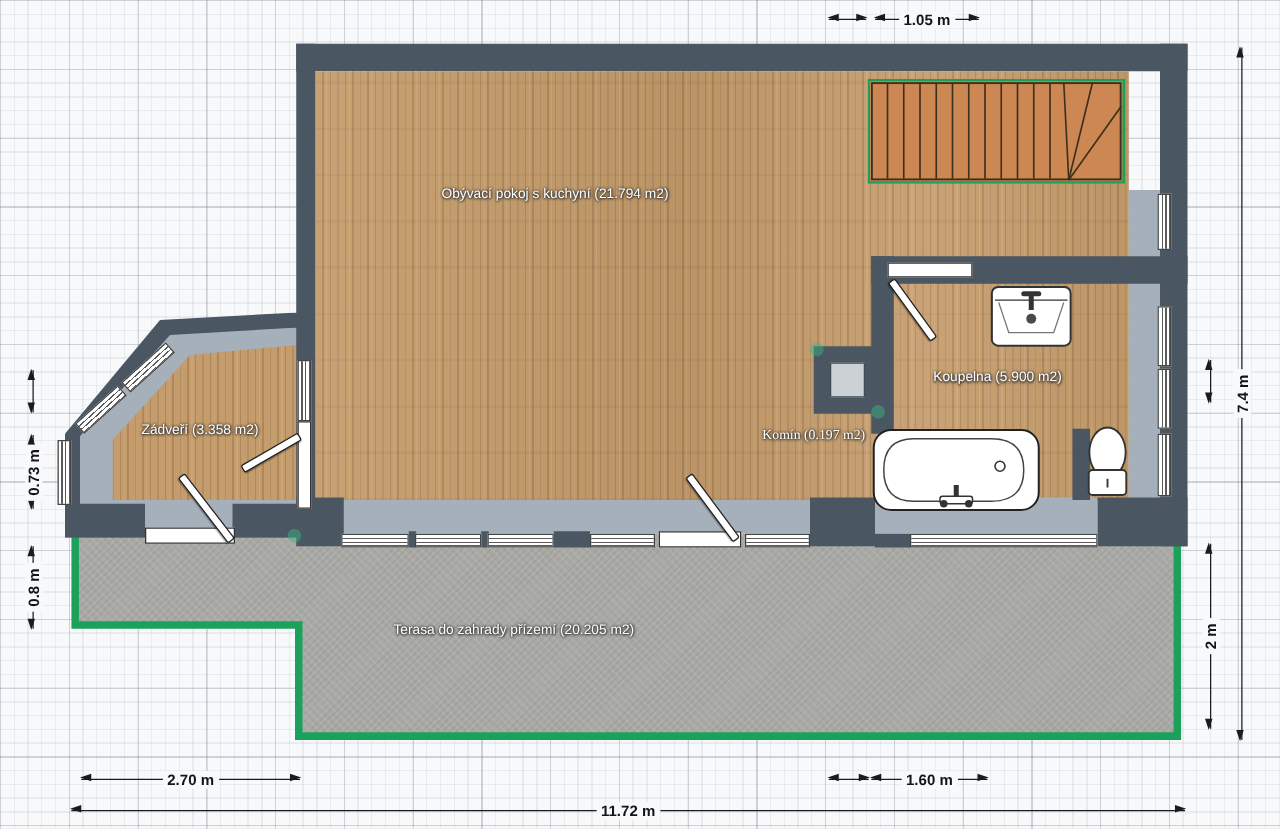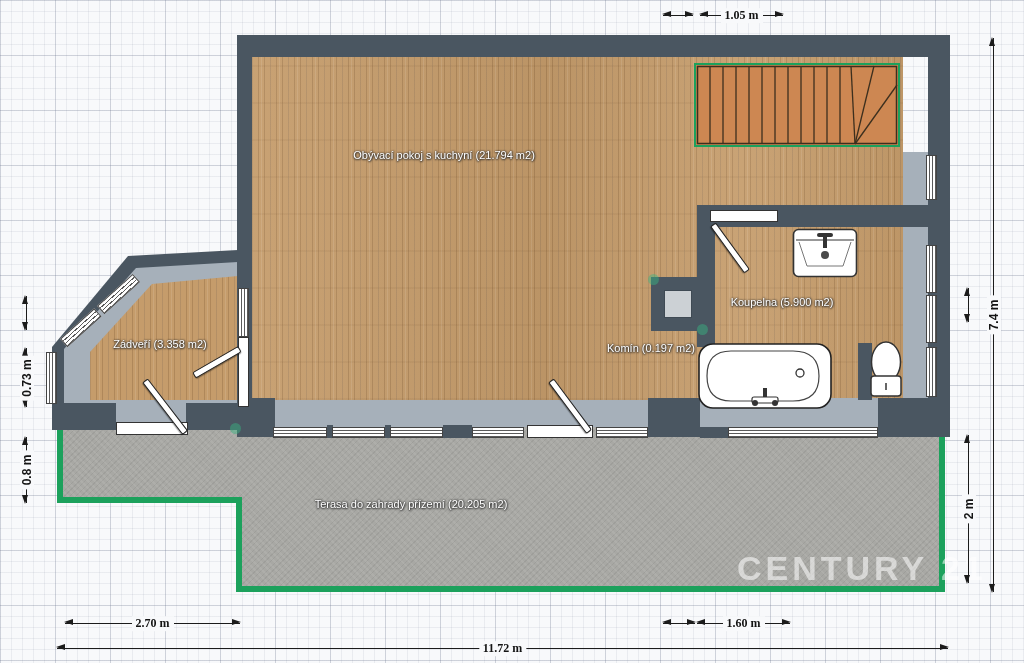--- a/index.html
+++ b/index.html
@@ -33,21 +33,21 @@
   .win.v{background-image:repeating-linear-gradient(to right, transparent 0 2.2px, #5a5a5a 2.2px 3.1px);}
   .door-strip{position:absolute;background:#fff;border:1px solid #333;box-sizing:border-box;}
   .leaf{position:absolute;height:7px;background:#fff;border:1px solid #222;border-radius:2px;
         transform-origin:0 50%;box-sizing:border-box;box-shadow:0 1px 1px rgba(0,0,0,.35);}
   .accent{position:absolute;width:11px;height:11px;border-radius:50%;background:rgba(55,185,130,.45);}
   .room-label{position:absolute;transform:translate(-50%,-50%);font-size:11px;color:#fff;white-space:nowrap;
       text-shadow:0 1px 2px rgba(45,45,45,.95),0 0 2px rgba(45,45,45,.85),1px 0 2px rgba(45,45,45,.7);}
   .watermark{position:absolute;font-size:34px;font-weight:bold;letter-spacing:4px;
       color:rgba(255,255,255,.55);white-space:nowrap;}
   .dim{position:absolute;}
-  .dim.h{border-top:1.5px solid #1b1b1b;height:0;font-family:Liberation Serif, serif;}
+  .dim.h{border-top:1.5px solid #1b1b1b;height:0;}
   .dim.v{border-left:1.5px solid #1b1b1b;width:0;}
   .arr{position:absolute;width:0;height:0;}
   .a-l{left:-1px;top:-5px;border-top:3.5px solid transparent;border-bottom:3.5px solid transparent;border-right:9px solid #1b1b1b;}
   .a-r{right:-1px;top:-5px;border-top:3.5px solid transparent;border-bottom:3.5px solid transparent;border-left:9px solid #1b1b1b;}
   .a-u{top:-1px;left:-5px;border-left:3.5px solid transparent;border-right:3.5px solid transparent;border-bottom:9px solid #1b1b1b;}
   .a-d{bottom:-1px;left:-5px;border-left:3.5px solid transparent;border-right:3.5px solid transparent;border-top:9px solid #1b1b1b;}
   .lbl{position:absolute;background:#f8f9fb;color:#141414;font-weight:bold;font-size:12px;padding:0 4px;white-space:nowrap;}
   .dim.h .lbl{left:50%;top:0;transform:translate(-50%,-52%);}
   .dim.v .lbl{top:50%;left:0;transform:translate(-50%,-50%) rotate(-90deg);}
 </style>
@@ -162,25 +162,24 @@
   <div class="leaf" style="left:551px;top:377px;width:64px;transform:rotate(53.3deg);"></div>
 
   <div class="door-strip" style="left:116px;top:422px;width:72px;height:13px;"></div>
   <div class="leaf" style="left:145px;top:377px;width:66px;transform:rotate(52.4deg);"></div>
 
   <div class="door-strip" style="left:238px;top:337px;width:11px;height:70px;"></div>
   <div class="leaf" style="left:194px;top:372px;width:53px;transform:rotate(-30deg);"></div>
 
   <div class="room-label" style="left:444px;top:155px;">Obývací pokoj s kuchyní (21.794 m2)</div>
   <div class="room-label" style="left:160px;top:344px;">Zádveří (3.358 m2)</div>
-  <div class="room-label" style="left:782px;top:302px;">Koupelna (5.900 m2)</div>
-  <div class="room-label" style="left:651px;top:348px;">Komín (0.197 m2)</div>
+  <div class="room-label" style="left:782px;top:302px;padding-left:32px;">Koupelna (5.900 m2)</div>
+  <div class="room-label" style="left:651px;top:348px;font-family:Liberation Serif, serif;">Komín (0.197 m2)</div>
   <div class="room-label" style="left:411px;top:504px;">Terasa do zahrady přízemí (20.205 m2)</div>
 
-  <div class="watermark" style="left:737px;top:549px;">CENTURY 21</div>
 
   <div class="dim h" style="left:663px;top:15px;width:30px;">
     <span class="arr a-l"></span>
     <span class="arr a-r"></span>
   </div>
   <div class="dim h" style="left:700px;top:15px;width:83px;">
     <span class="arr a-l"></span>
     <span class="arr a-r"></span>
     <span class="lbl">1.05 m</span>
   </div>

